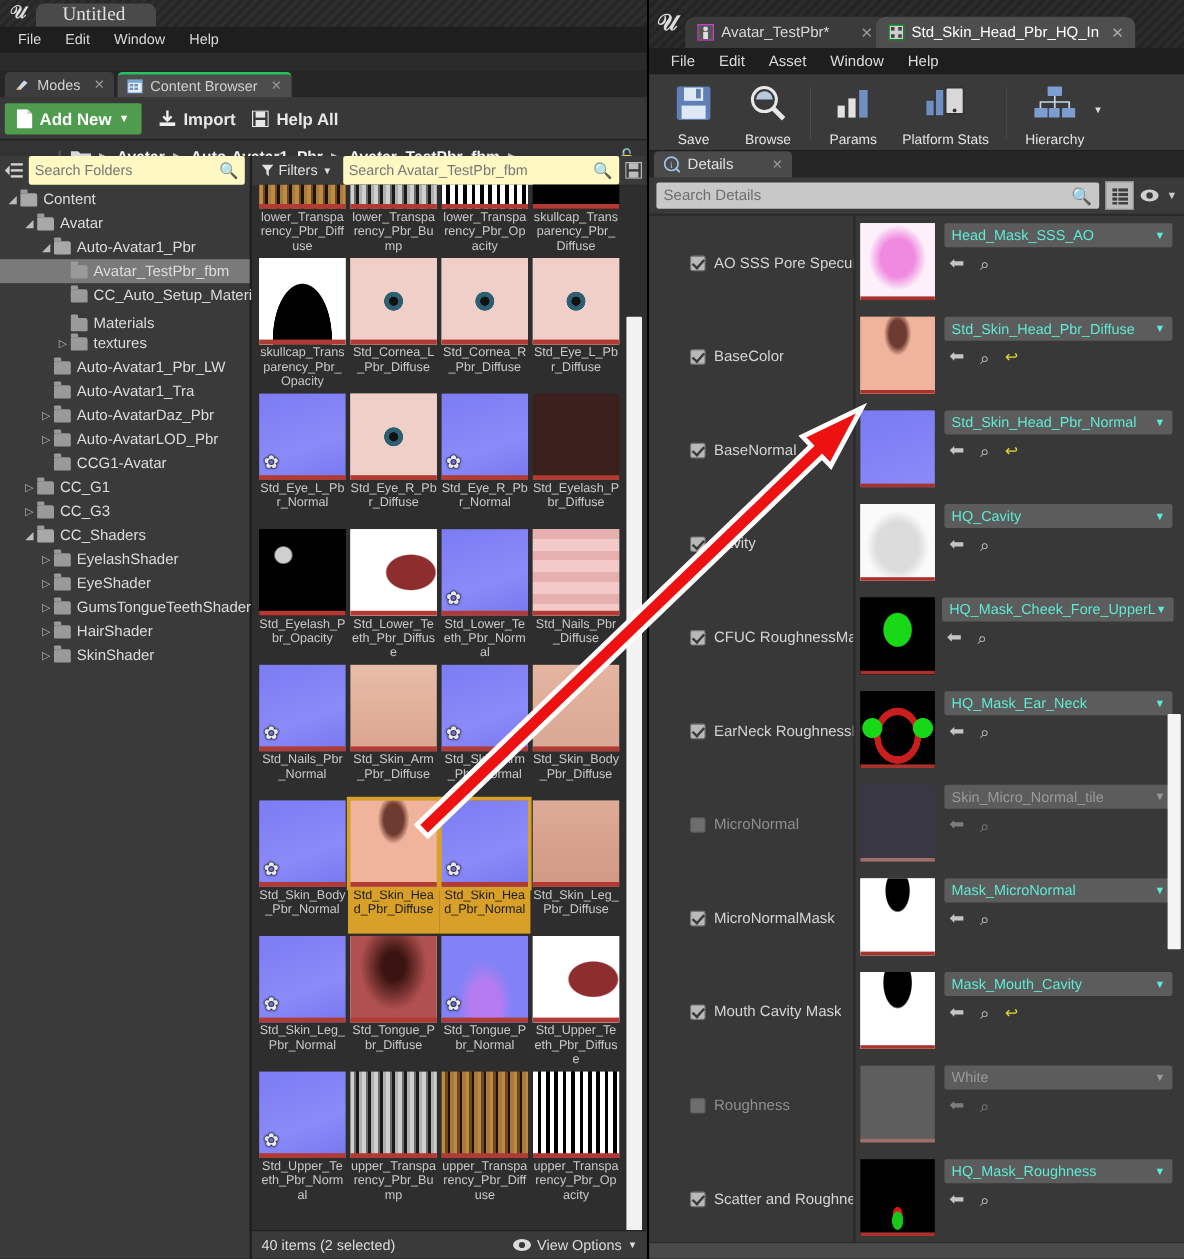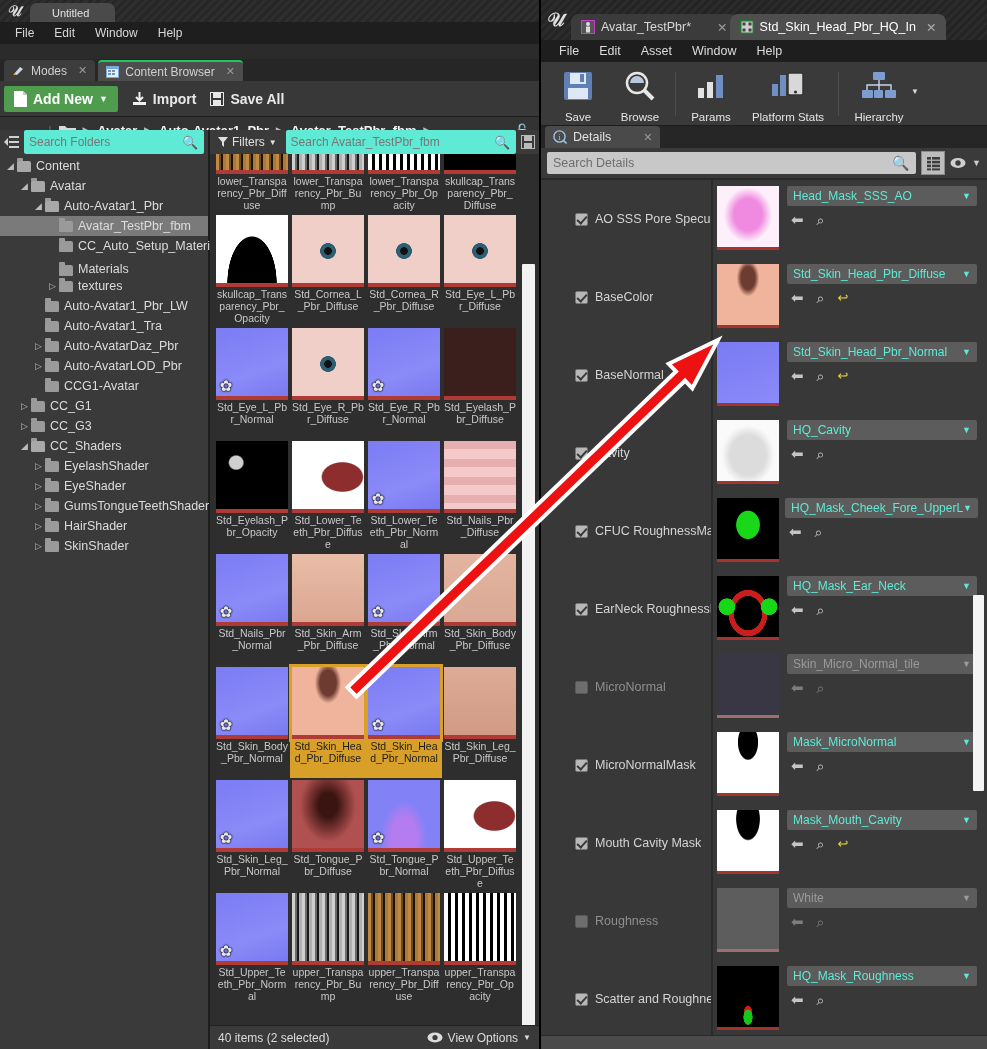--- a/index.html
+++ b/index.html
@@ -20,21 +20,21 @@
     background-image: repeating-linear-gradient(135deg,#2e2e2e 0 3px,#272727 3px 6px);
     display:flex; align-items:flex-end; position:relative;
   }
   .ue-logo {
     width:30px; height:22px; display:flex; align-items:center; justify-content:center;
     color:#ddd; font-size:15px; font-weight:bold; font-family:"Liberation Serif",serif;
   }
   .win-tab {
     height:19px; background:#4a4a4a; color:#e0e0e0;
     padding:0 26px 0 22px; display:flex; align-items:center;
-    border-radius:7px 7px 0 0; font-size:11px;
+    border-radius:7px 7px 0 0; font-size:16px;font-family:Liberation Serif, serif;
   }
   .menubar {
     height:22px; background:#1e1e1e; display:flex; align-items:center;
     padding-left:6px; gap:2px;
   }
   .menubar .mi { padding:2px 9px; color:#d8d8d8; font-size:12px; }
 
   .tabstrip {
     height:22px; background:#262626; display:flex; align-items:flex-end;
     padding-left:4px;
@@ -63,21 +63,21 @@
     gap:7px; padding:0 8px; font-size:13px; font-weight:bold; color:#f0f0f0;
     border-bottom:1px solid #1c1c1c;
   }
   .bc-arrow { color:#777; font-size:13px; }
   .bc-sep { color:#bbb; font-size:10px; }
 
   .cb-body { position:absolute; top:130px; left:0; right:0; bottom:0; display:flex; }
   .tree-pane { width:210px; background:#3a3a3a; border-right:2px solid #1e1e1e; position:relative; }
   .searchrow { height:24px; display:flex; align-items:center; gap:4px; padding:2px 4px; background:#3a3a3a;}
   .searchbox {
-    flex:1; height:20px; background:#5eead4; border-radius:2px;
+    flex:1; height:20px; background:#fef9c3; border-radius:2px;
     display:flex; align-items:center; padding:12px 5px; color:#777; font-size:12px;
     justify-content:space-between;
   }
   .tree { padding-top:2px; font-size:12.5px; }
   .tnode { display:flex; align-items:center; height:20px; color:#dcdcdc; white-space:nowrap; }
   .tnode.sel { background:#7a7a7a; }
   .tw { width:13px; text-align:center; color:#bbb; font-size:9px; flex:none; }
   .folder {
     width:14px;height:11px;background:#9a9a9a;border-radius:1px 2px 1px 1px;
     margin-right:5px; flex:none; position:relative;
@@ -238,21 +238,21 @@
         <rect x="1" y="11" width="13" height="3" fill="#f0f0f0"></rect>
       </svg>
       <span>Import</span>
     </div>
     <div class="tb-btn">
       <svg width="14" height="14" viewBox="0 0 14 14">
         <rect x="0.5" y="0.5" width="13" height="13" fill="none" stroke="#e8e8e8"></rect>
         <rect x="3" y="1" width="8" height="5" fill="#e8e8e8"></rect>
           <rect x="3" y="8" width="8" height="5" fill="#e8e8e8"></rect>
       </svg>
-      <span>Save All</span>
+      <span>Help All</span>
     </div>
   </div>
 
   <div class="breadcrumb">
     <span class="bc-arrow">←</span>
     <span class="bc-arrow">→</span>
     <span style="color:#555">|</span>
     <svg width="17" height="13" viewBox="0 0 17 13">
       <path d="M0 2 H6 L8 4 H17 V13 H0 Z" fill="#d8d8d8"></path>
     </svg>

